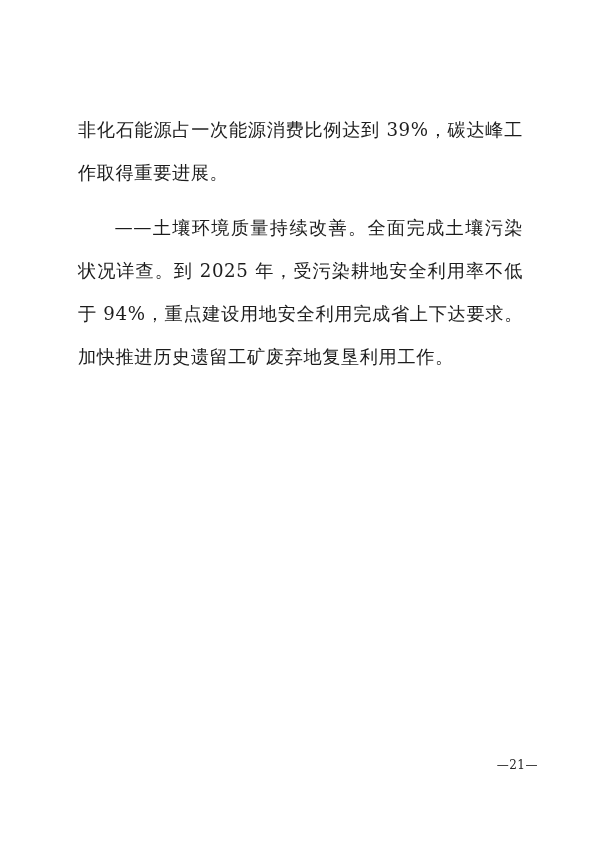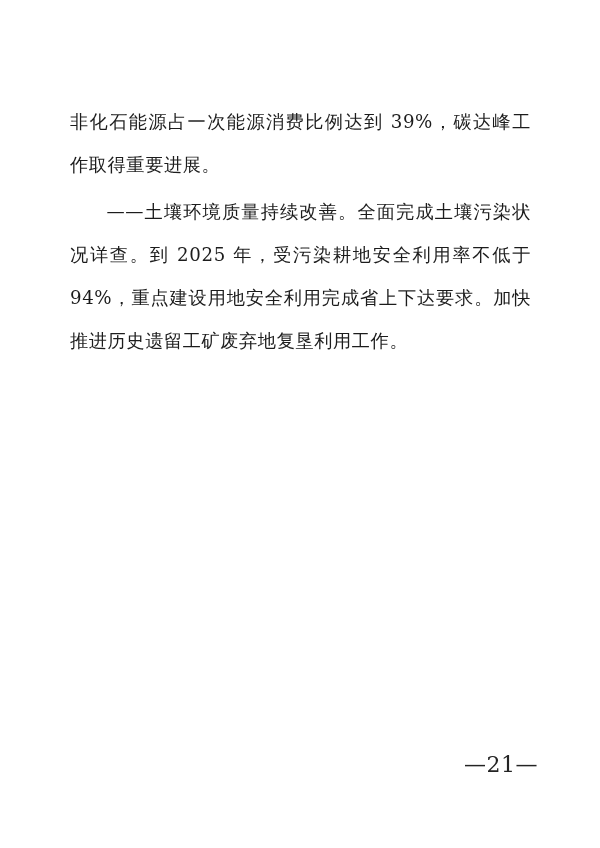--- a/index.html
+++ b/index.html
@@ -20,21 +20,21 @@
     background: #ffffff;
     box-sizing: border-box;
   }
   .text-column {
     position: absolute;
     left: 66px;
     top: 96px;
     width: 469px;
   }
   p.para {
-    margin: 4px;
+    margin: 12px;
     padding: 0;
     font-size: 18.2px;
     line-height: 43px;
     color: #1c1c1c;
     text-align: justify;
     text-justify: inter-character;
     text-indent: 2em;
     letter-spacing: 0.6px;
     font-family: "DejaVu Serif", "Liberation Serif", serif;
     -webkit-font-smoothing: antialiased;
@@ -42,21 +42,21 @@
   p.para.no-indent {
     text-indent: 0;
   }
   p.para:last-of-type {
     text-align: justify;
   }
   .page-number {
     position: absolute;
     right: 62px;
     top: 752px;
-    font-size: 22px;
+    font-size: 12px;
     line-height: 26px;
     color: #242424;
     letter-spacing: 0.5px;
     font-family: "DejaVu Serif", "Liberation Serif", serif;
   }
 </style>
 </head>
 <body>
 
 <div class="page">

